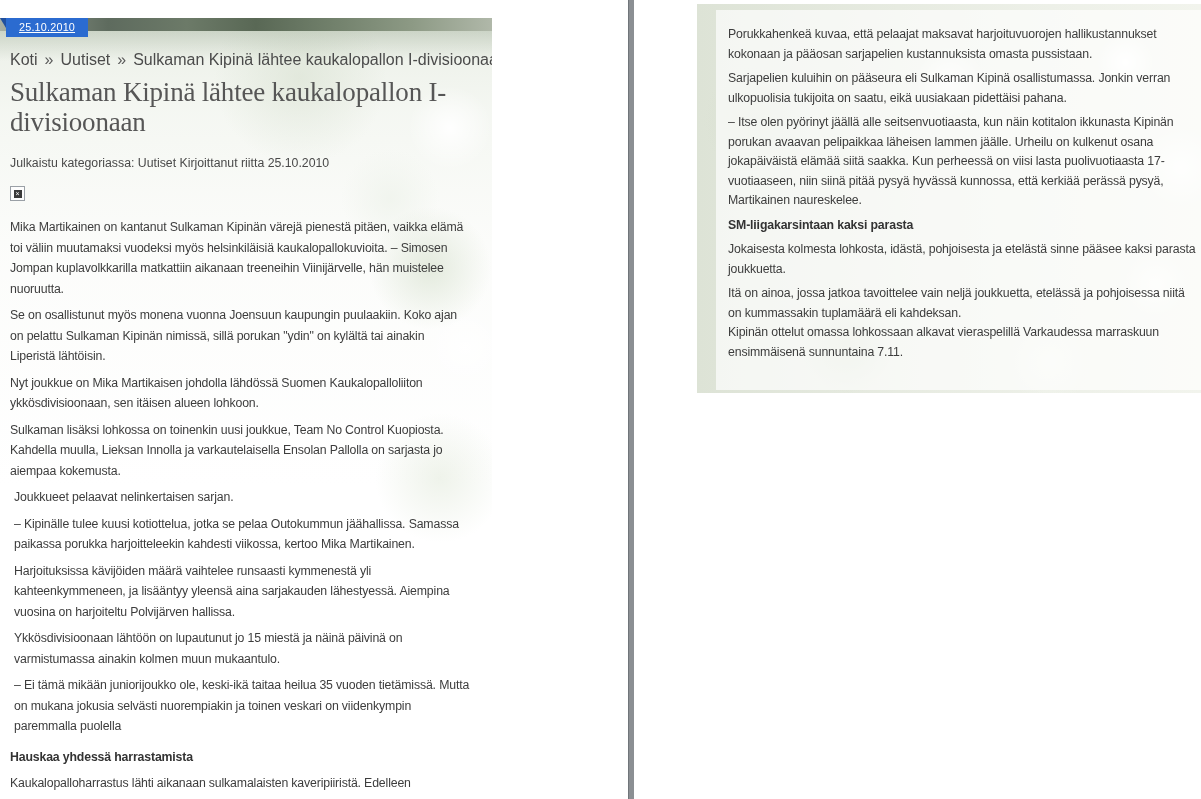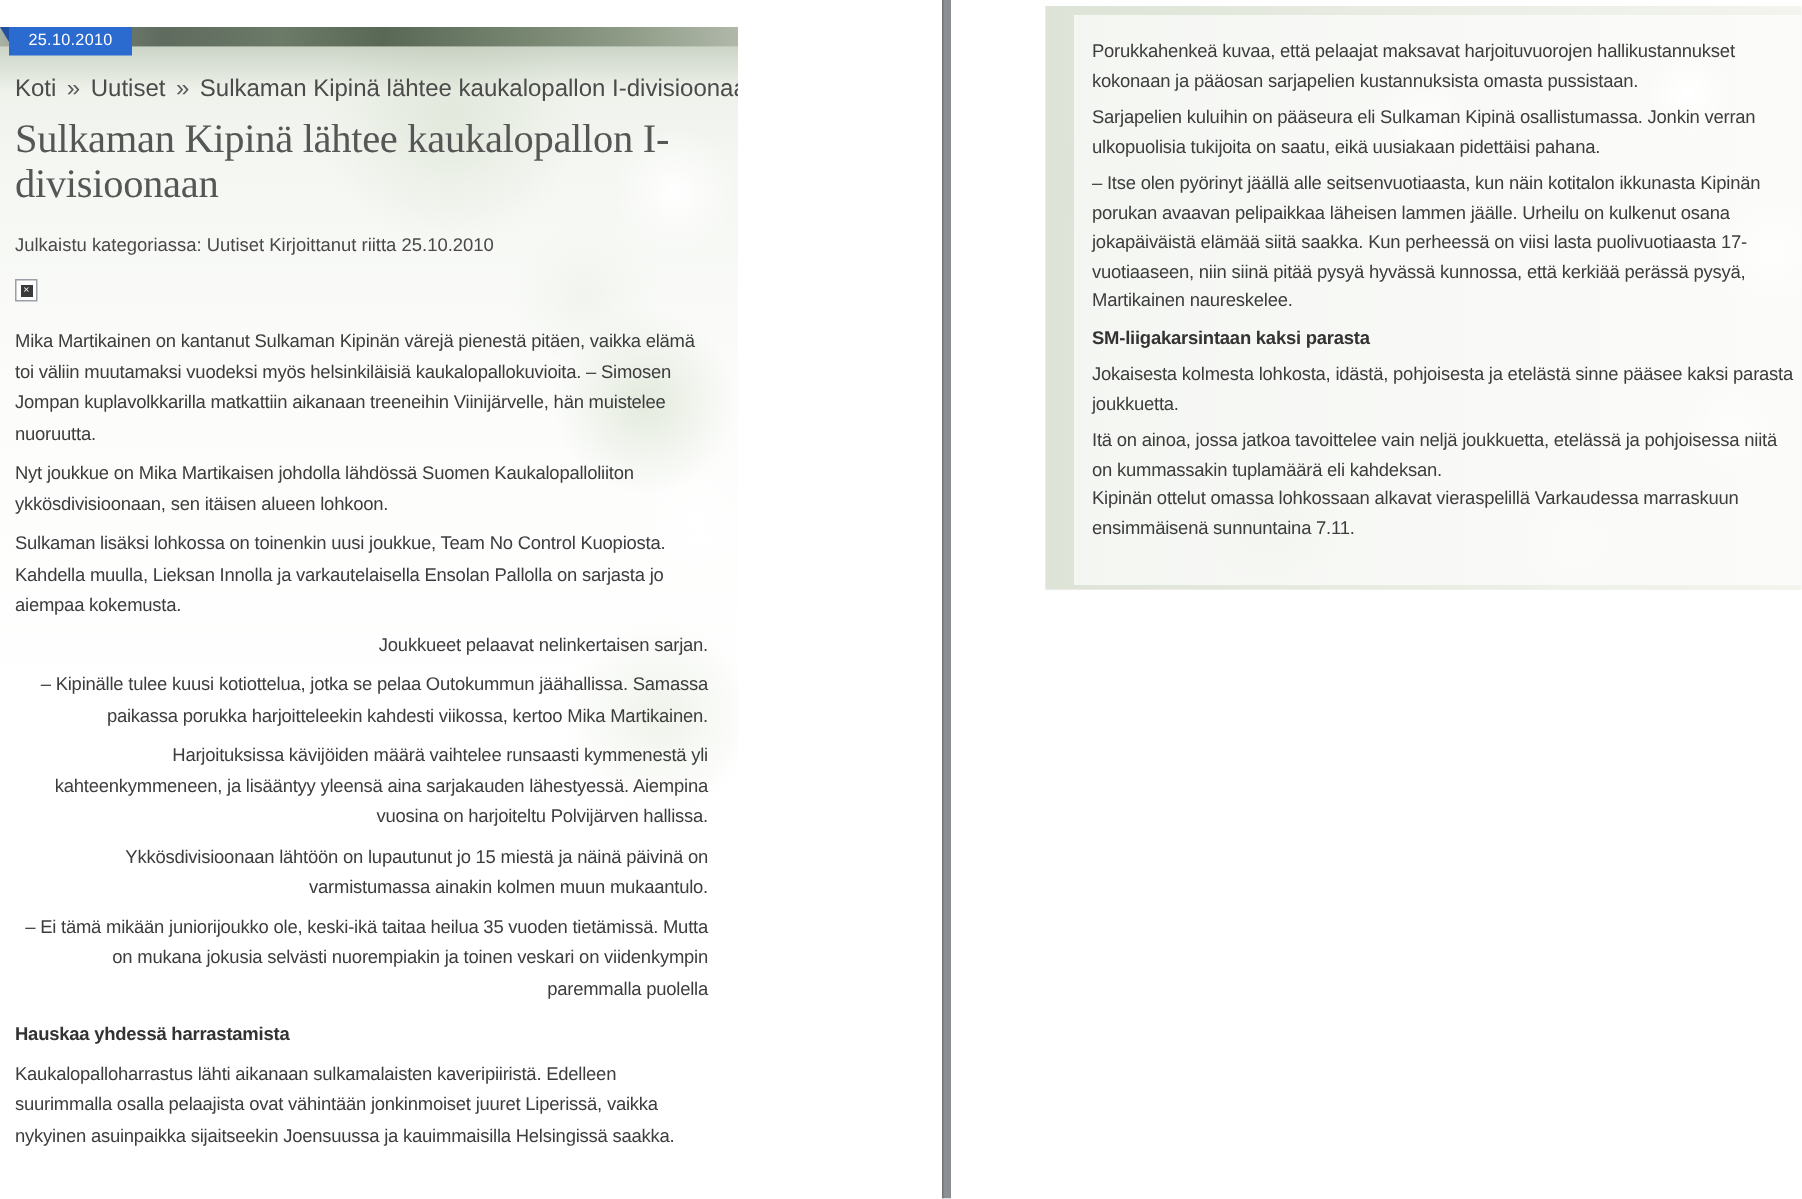--- a/index.html
+++ b/index.html
@@ -54,21 +54,21 @@
     margin-top:16px;width:13px;height:13px;border:1px solid #9aa0a6;background:#fdfdfd;
     display:flex;align-items:center;justify-content:center;box-sizing:content-box;
   }
   .broken-img .bx{
     width:8px;height:8px;background:#3a3a3a;color:#ffffff;font-size:7px;line-height:8px;
     text-align:center;display:block;
   }
   .body-text{margin-top:16px;max-width:462px;font-size:12.3px;line-height:20.5px;
     color:#3d3d3d;letter-spacing:-0.15px;}
   .body-text p{margin:0 0 6px;}
-  .body-text p.q{padding-left:4px;text-align:right;}
+  .body-text p.q{padding-left:4px;}
   .body-text h3{margin:10px 0 6px;font-size:12.3px;line-height:20.5px;color:#333333;font-weight:700;}
 
   
   .divider{
     position:absolute;left:628px;top:0;width:6px;height:799px;
     border-left:1px solid #70757a;box-sizing:border-box;cursor:col-resize;
   }
 
   
   .right-photo{
@@ -92,32 +92,33 @@
   .right-box .body-text p{margin:0 0 5px;}
   .right-box .body-text h3{margin:0 0 5px;line-height:19.5px;}
 </style>
 </head>
 <body>
 
 <div class="canvas">
 
   <div class="left-page">
     <div class="top-band"></div>
-    <div class="date-badge" style="background: rgb(43, 107, 208);">
+    <div class="date-badge" style="background: rgb(43, 107, 208); text-decoration: underline;">
       <span>25.10.2010</span>
     </div>
     <div class="content">
       <nav class="breadcrumb"><span>Koti</span><span class="sep">»</span><span>Uutiset</span><span class="sep">»</span><span>Sulkaman Kipinä lähtee kaukalopallon I-divisioonaan</span></nav>
       <h1 class="title">Sulkaman Kipinä lähtee kaukalopallon I-divisioonaan</h1>
       <div class="meta">Julkaistu kategoriassa: Uutiset Kirjoittanut riitta 25.10.2010</div>
       <div class="broken-img">
         <span class="bx">×</span>
       </div>
       <div class="body-text">
           <p>Mika Martikainen on kantanut Sulkaman Kipinän värejä pienestä pitäen, vaikka elämä toi väliin muutamaksi vuodeksi myös helsinkiläisiä kaukalopallokuvioita. – Simosen Jompan kuplavolkkarilla matkattiin aikanaan treeneihin Viinijärvelle, hän muistelee nuoruutta.</p>
+          <p>Se on osallistunut myös monena vuonna Joensuun kaupungin puulaakiin. Koko ajan on pelattu Sulkaman Kipinän nimissä, sillä porukan "ydin" on kylältä tai ainakin Liperistä lähtöisin.</p>
           <p>Nyt joukkue on Mika Martikaisen johdolla lähdössä Suomen Kaukalopalloliiton ykkösdivisioonaan, sen itäisen alueen lohkoon.</p>
           <p>Sulkaman lisäksi lohkossa on toinenkin uusi joukkue, Team No Control Kuopiosta. Kahdella muulla, Lieksan Innolla ja varkautelaisella Ensolan Pallolla on sarjasta jo aiempaa kokemusta.</p>
           <p class="q">Joukkueet pelaavat nelinkertaisen sarjan.</p>
           <p class="q">– Kipinälle tulee kuusi kotiottelua, jotka se pelaa Outokummun jäähallissa. Samassa paikassa porukka harjoitteleekin kahdesti viikossa, kertoo Mika Martikainen.</p>
           <p class="q">Harjoituksissa kävijöiden määrä vaihtelee runsaasti kymmenestä yli kahteenkymmeneen, ja lisääntyy yleensä aina sarjakauden lähestyessä. Aiempina vuosina on harjoiteltu Polvijärven hallissa.</p>
           <p class="q">Ykkösdivisioonaan lähtöön on lupautunut jo 15 miestä ja näinä päivinä on varmistumassa ainakin kolmen muun mukaantulo.</p>
           <p class="q">– Ei tämä mikään juniorijoukko ole, keski-ikä taitaa heilua 35 vuoden tietämissä. Mutta on mukana jokusia selvästi nuorempiakin ja toinen veskari on viidenkympin paremmalla puolella</p>
           <h3>Hauskaa yhdessä harrastamista</h3>
           <p>Kaukalopalloharrastus lähti aikanaan sulkamalaisten kaveripiiristä. Edelleen suurimmalla osalla pelaajista ovat vähintään jonkinmoiset juuret Liperissä, vaikka nykyinen asuinpaikka sijaitseekin Joensuussa ja kauimmaisilla Helsingissä saakka.</p>
         </div>

